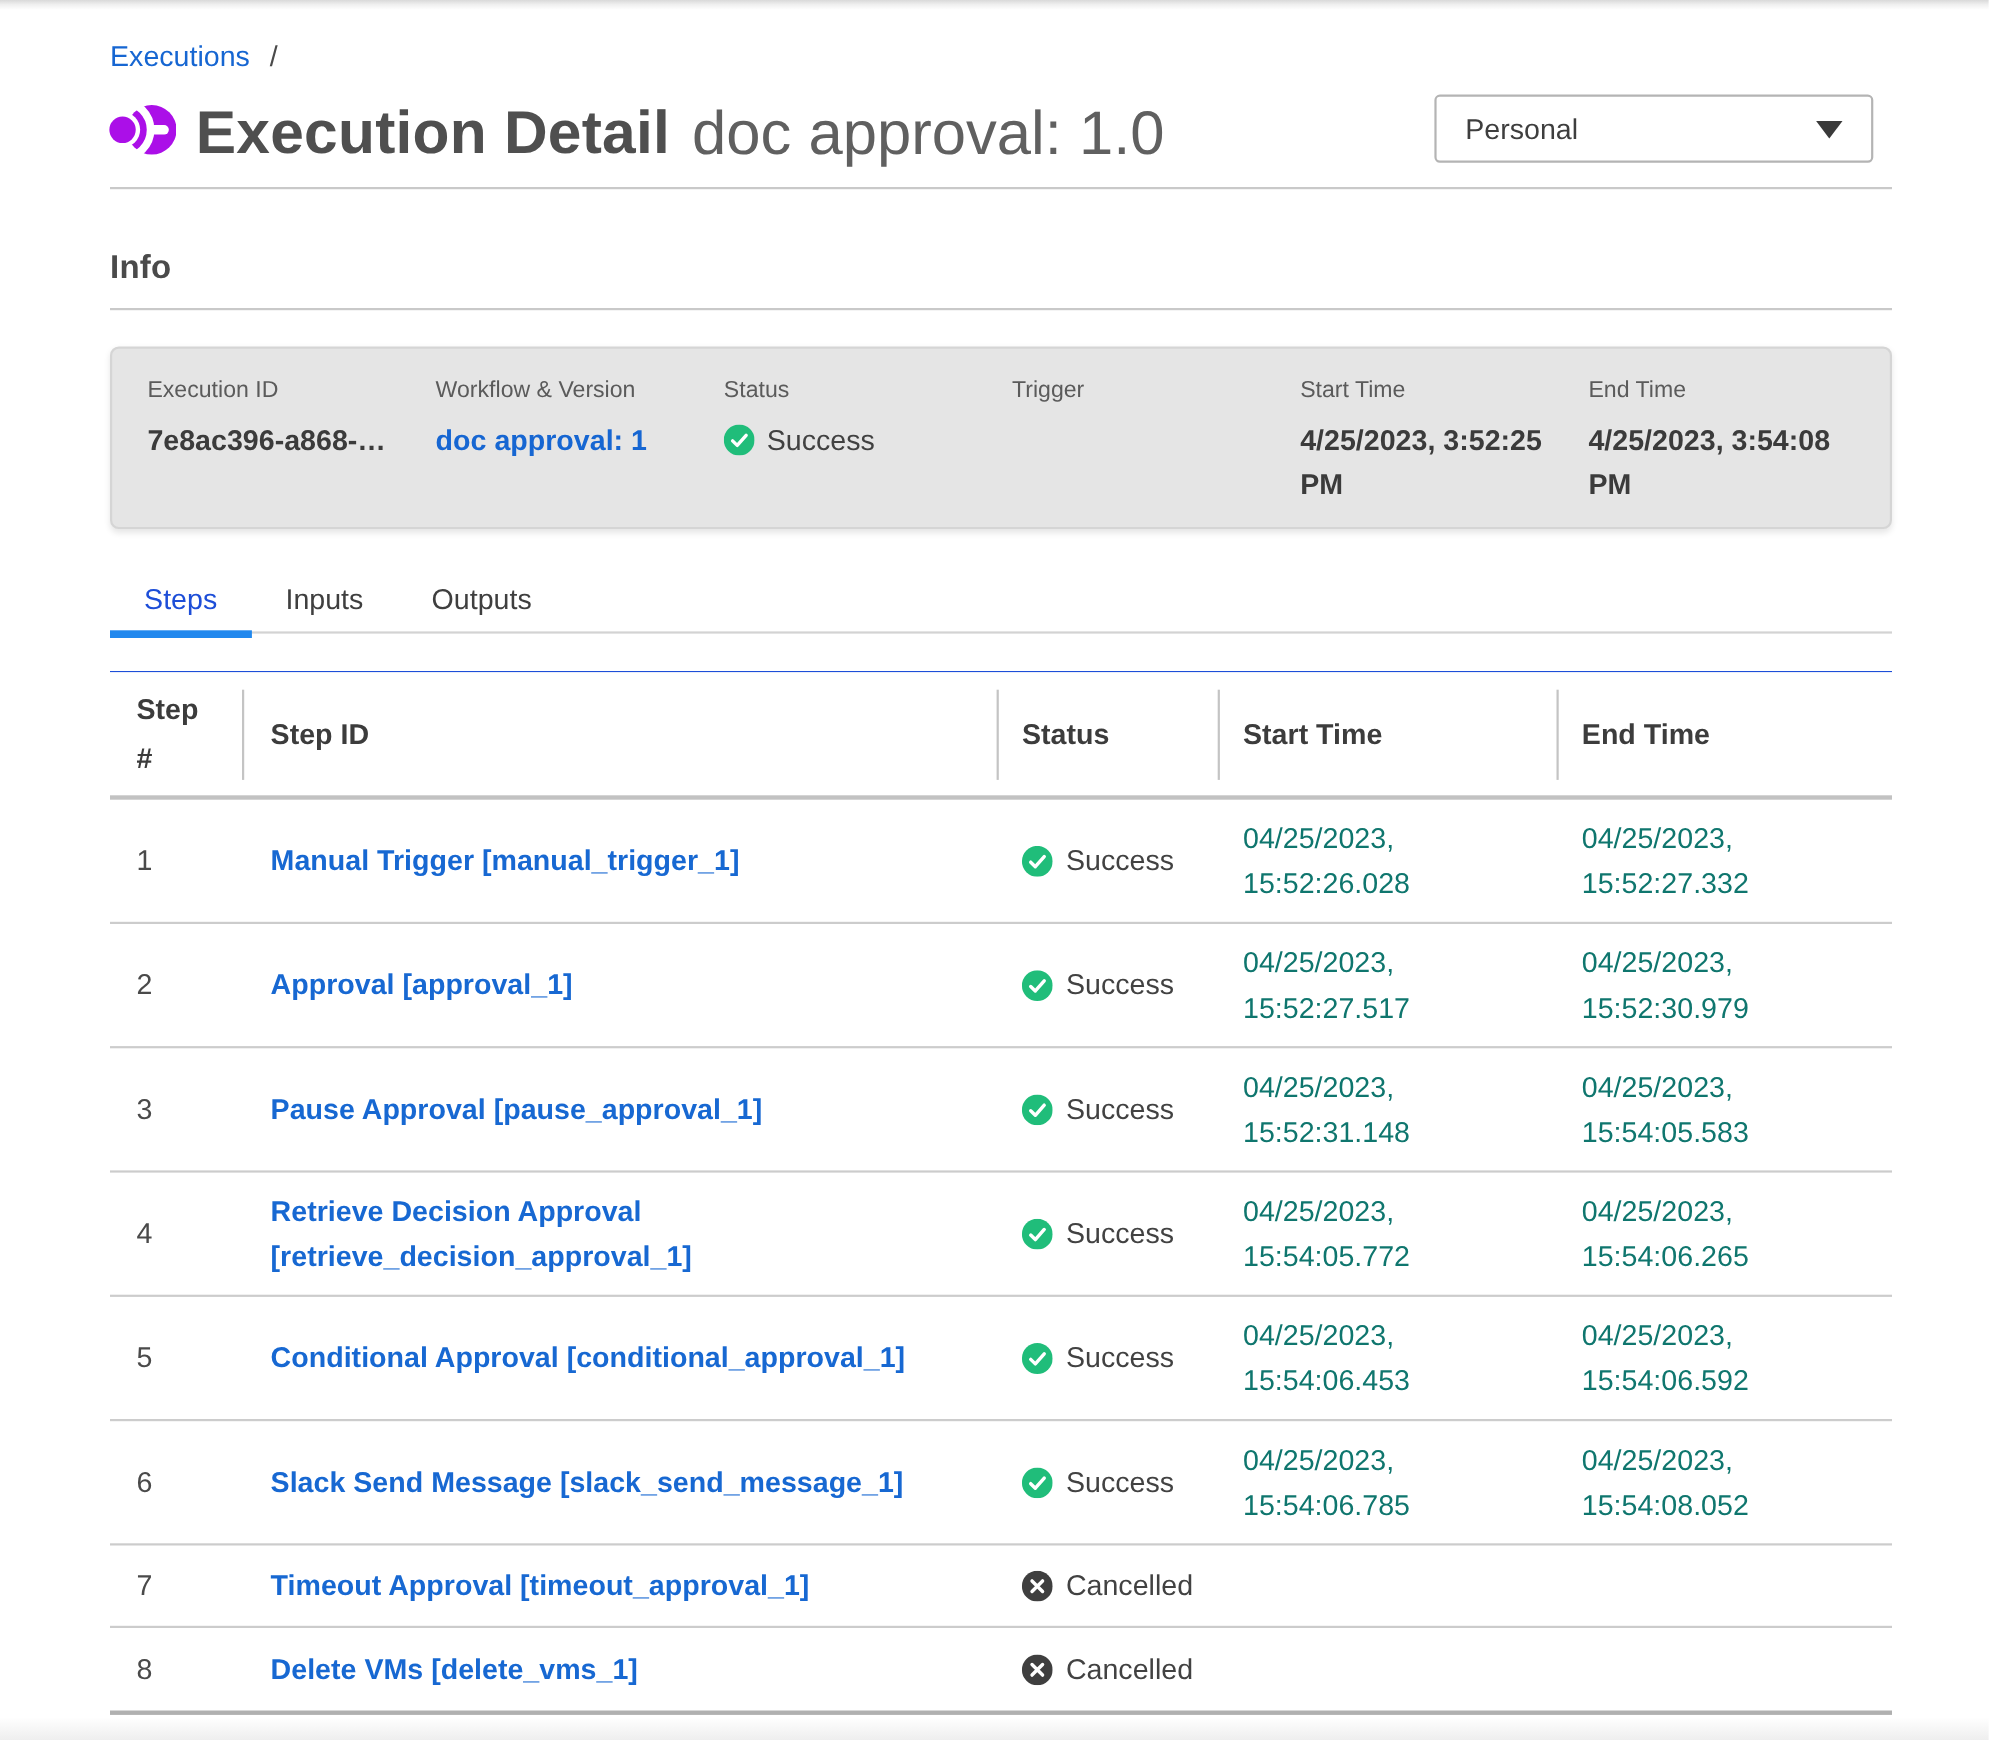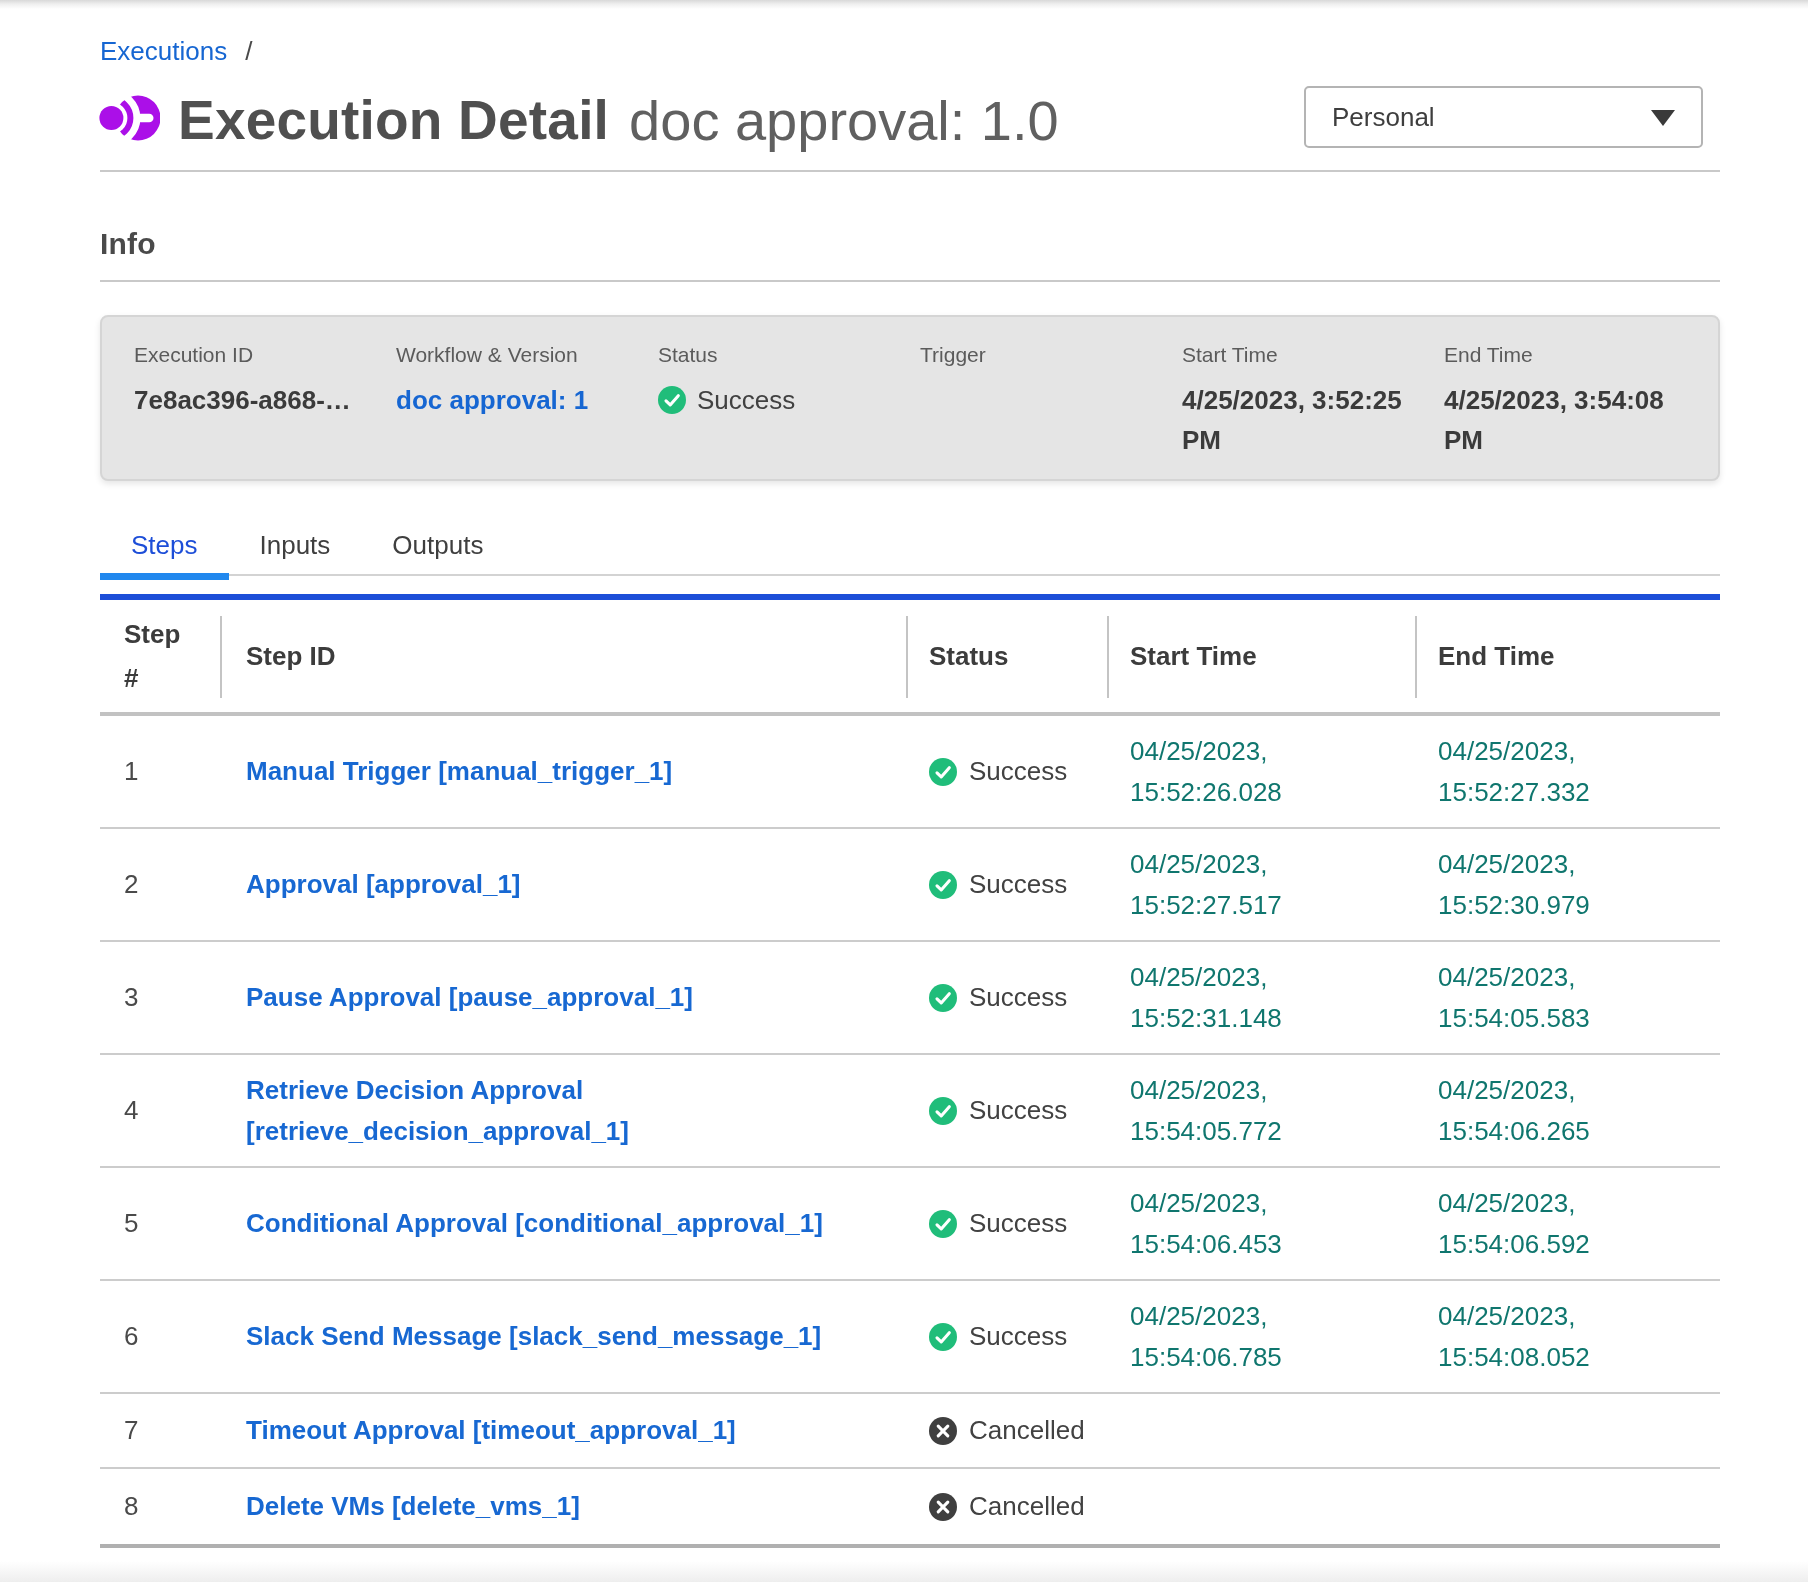--- a/index.html
+++ b/index.html
@@ -50,21 +50,21 @@
   .info-value.status .sicon { margin-right:11px; }
 
   
   .tabs-row { margin-top:41px; height:54px; border-bottom:2px solid #d3d3d3; display:flex; }
   .tab { position:relative; display:flex; align-items:center; padding:0 31px 6px 31px;
     font-size:26px; color:#3f3f3f; cursor:pointer; }
   .tab.active { color:#1d4ed8;text-align:center; }
   .tab.active::after { content:''; position:absolute; left:0; right:0; bottom:-6px; height:7px; background:#2188ee; }
 
   
-  .grid { margin-top:18px; border-top:6px solid #1d4ed8; border-bottom:4px solid #b0b0b0; }
+  .grid { margin-top:34px; border-top:1px solid #1d4ed8; border-bottom:4px solid #b0b0b0; }
   .ghead { height:116px; display:flex; align-items:center; border-bottom:4px solid #c2c2c2;
     font-size:26px; font-weight:700; color:#3c3c3c; }
   .ghead .cell { position:relative; height:100%; display:flex; align-items:center; }
   .ghead .cell.hsep::after { content:''; position:absolute; right:0; top:16px; bottom:14px; width:2px; background:#c4c4c4; }
   .cell { flex:0 0 auto; }
   .c1 { width:122px; padding-left:24px; padding-right:26px; }
   .c2 { width:686px; padding-left:24px; padding-right:40px; }
   .c3 { width:201px; padding-left:21px; }
   .c4 { width:308px; padding-left:21px; padding-right:38px; }
   .c5 { width:303px; padding-left:21px; padding-right:20px; }

